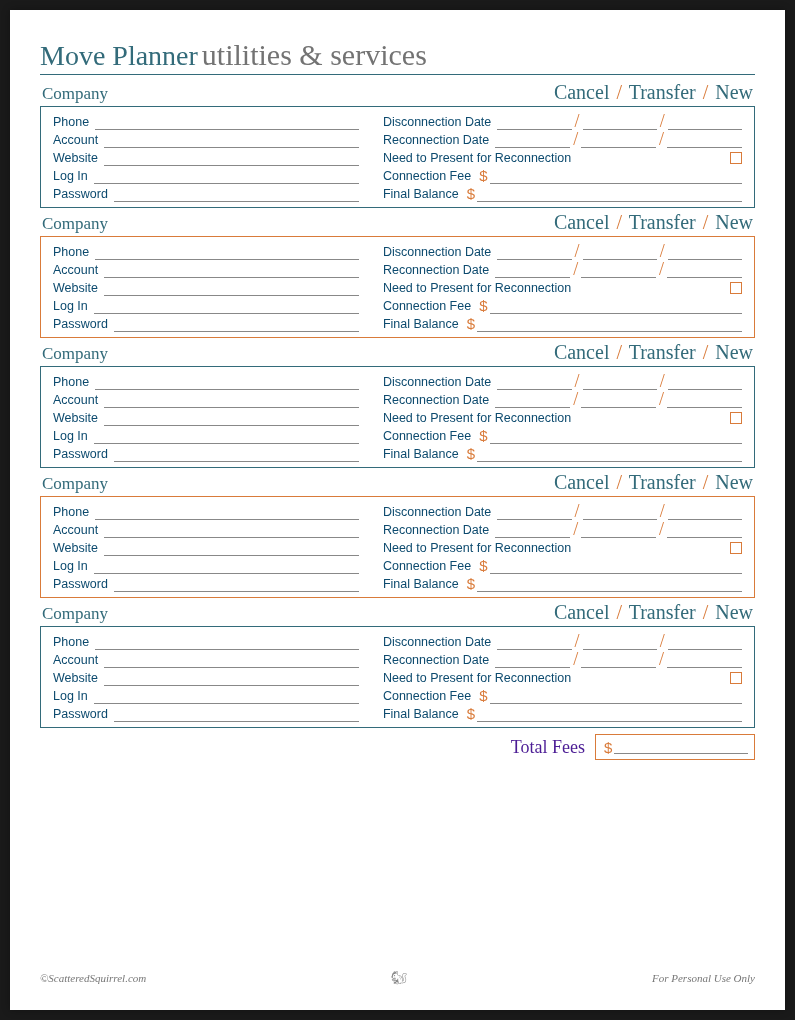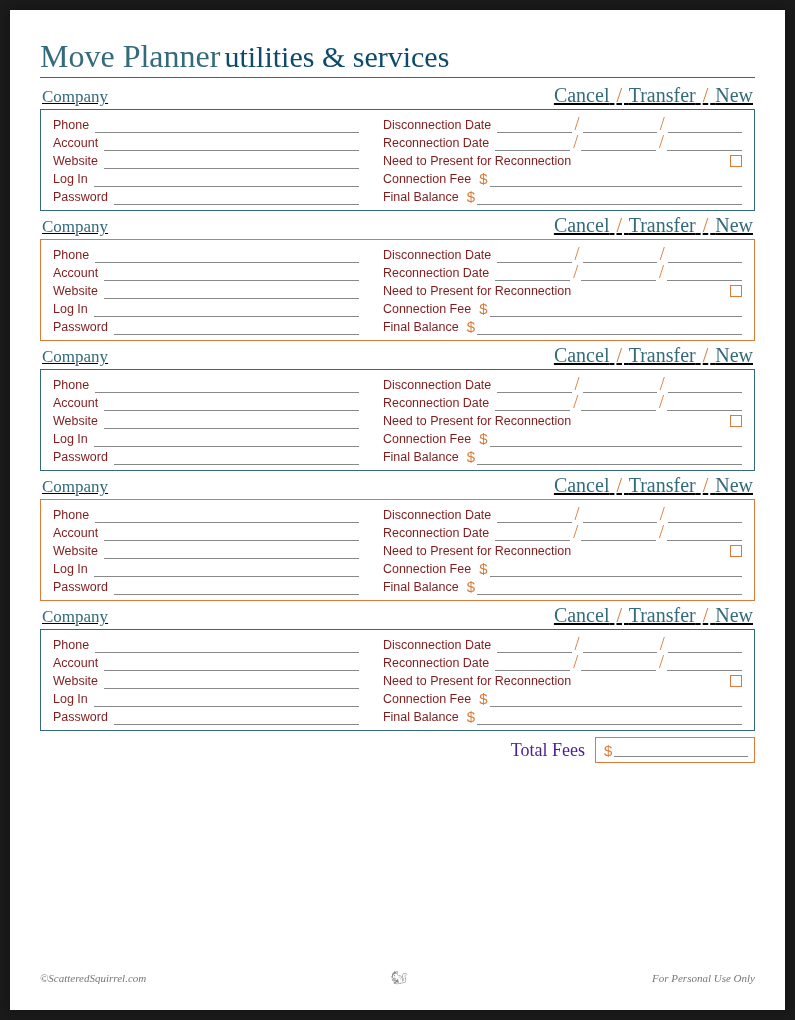--- a/index.html
+++ b/index.html
@@ -16,41 +16,40 @@
     padding: 28px 30px 16px 30px;
     position: relative;
     box-shadow: 0 0 8px rgba(0,0,0,0.3);
   }
   .title-row {
     border-bottom: 1px solid #336b7a;
     padding-bottom: 2px;
     margin-bottom: 6px;
   }
   .title-main {
-    font-size: 32px;
+    font-size: 28px;
     color: #336b7a;
     font-weight: 400;
     display: inline;
   }
   .title-sub {
     font-size: 30px;
-    color: #0c4a6e;
+    color: #737373;
     font-weight: 400;
     display: inline;
   }
   .section {
     margin-top: 0px;
     margin-bottom: 3px;
   }
   .section-header {
     display: flex;
     justify-content: space-between;
     align-items: flex-end;
     padding: 0 2px 2px 2px;
-    text-decoration: underline;
   }
   .company-label {
     color: #336b7a;
     font-size: 17px;
   }
   .action-group {
     color: #336b7a;
     font-size: 20px;
   }
   .action-group .slash {
@@ -64,21 +63,21 @@
   .box.teal { border-color: #336b7a; }
   .box.orange { border-color: #d97b3a; }
   .row {
     display: flex;
     gap: 24px;
     margin-bottom: 1px;
   }
   .col-left { width: 46%; display: flex; align-items: flex-end; }
   .col-right { width: 54%; display: flex; align-items: flex-end; }
   .flabel {
-    color: #7f1d1d;
+    color: #0c4a6e;
     font-size: 12.5px;
     font-family: Verdana, Geneva, sans-serif;
     white-space: nowrap;
     padding-right: 6px;
     padding-bottom: 1px;
   }
   .fline {
     flex: 1;
     border-bottom: 1px solid #888;
     height: 17px;

